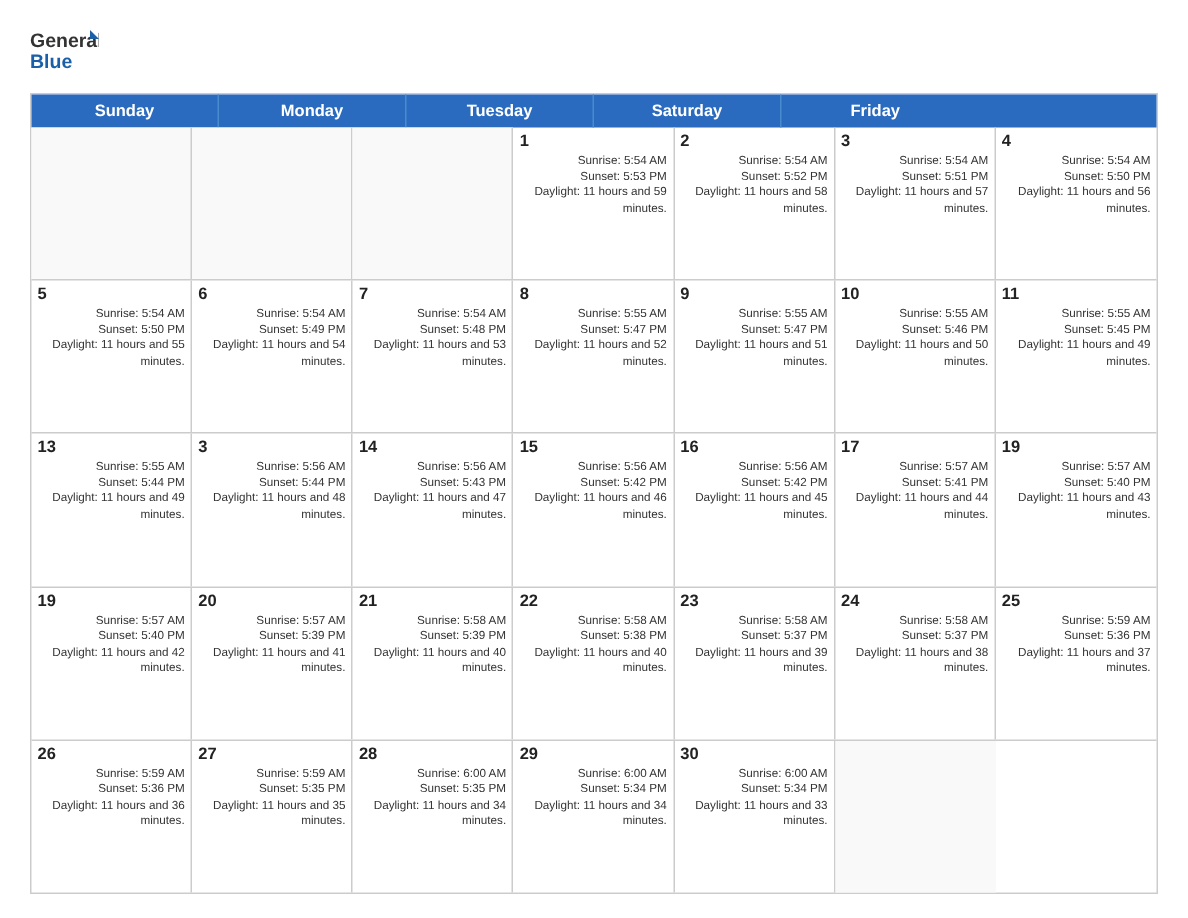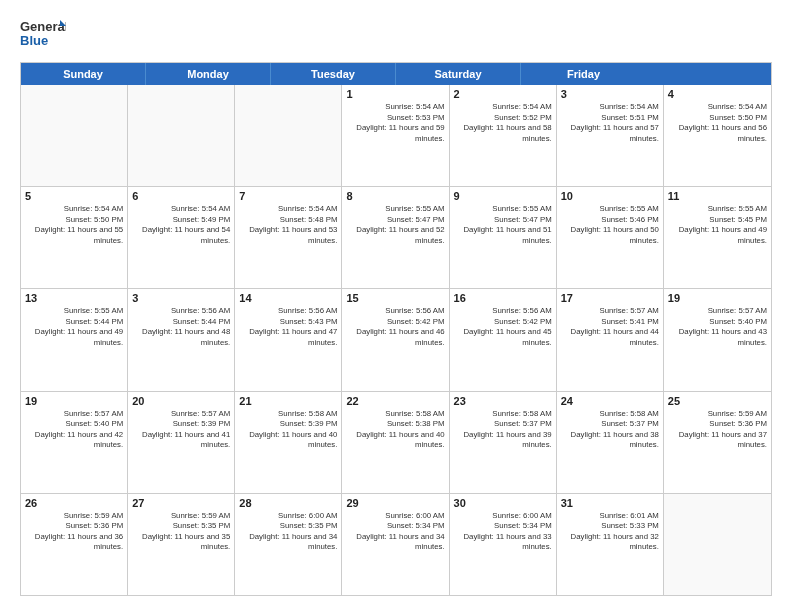--- a/index.html
+++ b/index.html
@@ -248,21 +248,17 @@
           <div class="cell-info">Sunrise: 6:00 AM<br>Sunset: 5:35 PM<br>Daylight: 11 hours and 34 minutes.</div>
           </div>
           <div class="cal-cell">
             <div class="day-num">29</div>
           <div class="cell-info">Sunrise: 6:00 AM<br>Sunset: 5:34 PM<br>Daylight: 11 hours and 34 minutes.</div>
           </div>
           <div class="cal-cell">
             <div class="day-num">30</div>
           <div class="cell-info">Sunrise: 6:00 AM<br>Sunset: 5:34 PM<br>Daylight: 11 hours and 33 minutes.</div>
           </div>
-          <div class="cal-cell">
-            <div class="day-num">31</div>
-          <div class="cell-info">Sunrise: 6:01 AM<br>Sunset: 5:33 PM<br>Daylight: 11 hours and 32 minutes.</div>
-          </div>
           <div class="cal-cell empty"></div>
         </div>
       </div>
   </div>
 </div>
 
 </body></html>

